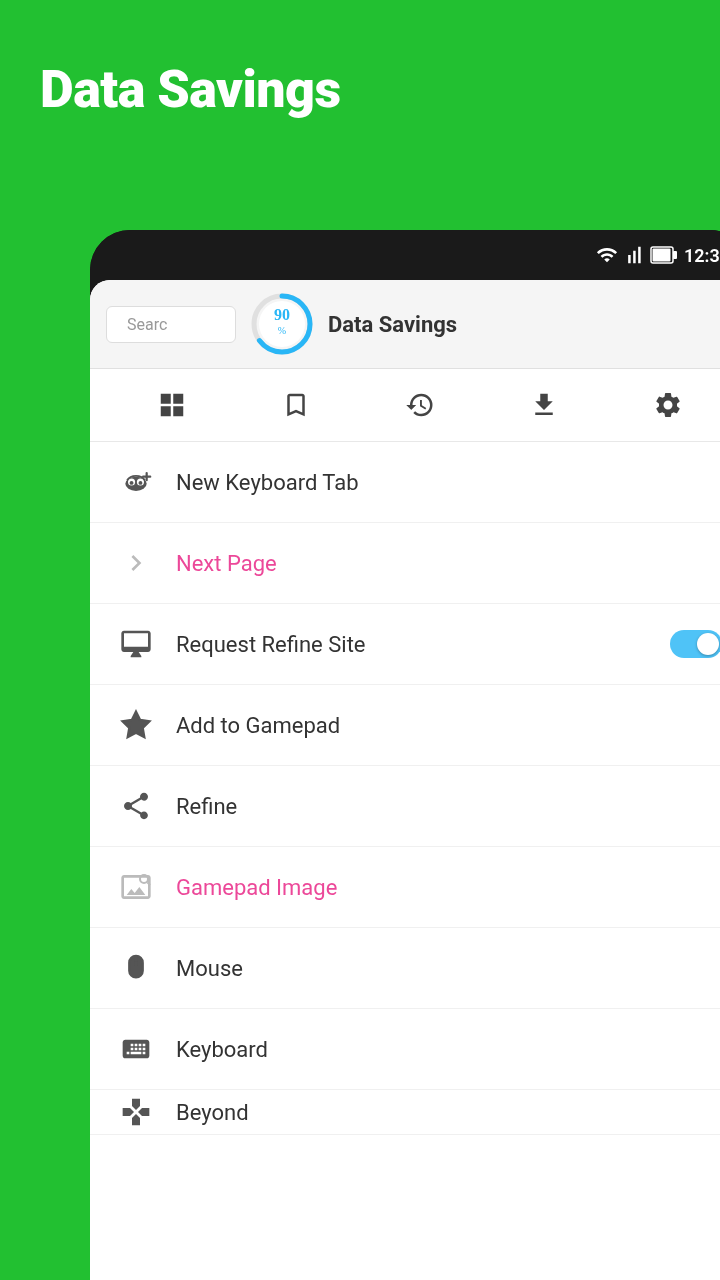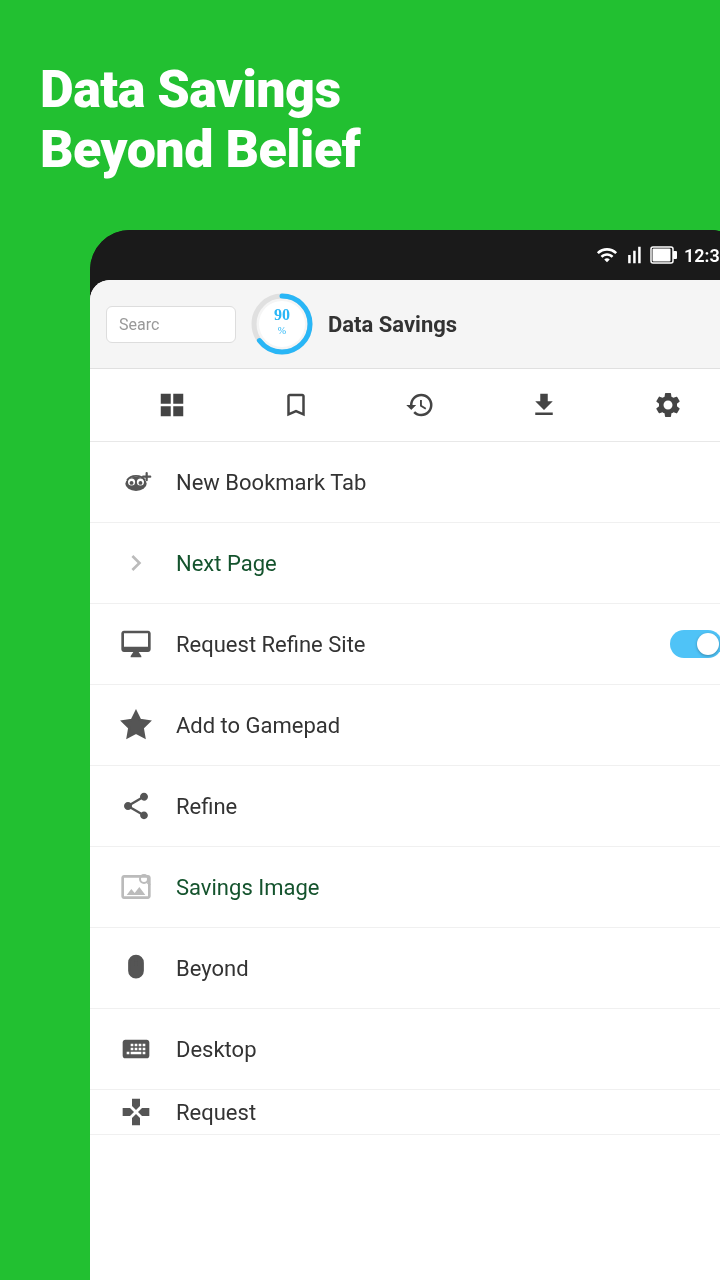--- a/index.html
+++ b/index.html
@@ -76,21 +76,21 @@
       background: #f5f5f5;
       padding: 10px 16px;
       gap: 12px;
       border-bottom: 1px solid #e0e0e0;
     }
 
     .search-bar {
       background: white;
       border: 1px solid #ddd;
       border-radius: 6px;
-      padding: 8px 12px;
+      padding: 8px 20px;
       font-size: 16px;
       color: #999;
       width: 130px;
     }
 
     
     .data-savings-header {
       display: flex;
       align-items: center;
       gap: 12px;
@@ -170,21 +170,21 @@
       fill: #555;
     }
 
     .menu-item-text {
       font-size: 22px;
       color: #333;
       font-weight: 400;
     }
 
     .menu-item-text.disabled {
-      color: #14532d;
+      color: #ec4899;
     }
 
     .menu-item-icon.disabled svg {
       fill: #bbb;
     }
 
     
     .toggle-switch {
       width: 52px;
       height: 28px;
@@ -216,21 +216,20 @@
     .menu-item-partial {
       overflow: hidden;
       max-height: 40px;
     }
   </style>
 </head>
 <body>
 
 <div class="header-text">
   <div>Data Savings</div>
-  <div>Beyond Belief</div>
 </div>
 
 <div class="phone-frame">
 
   <div class="status-bar">
     <div class="status-bar-icons">
 
       <svg width="22" height="22" viewBox="0 0 24 24" fill="white">
         <path d="M1 9l2 2c5-5 13-5 18 0l2-2C16.93 2.93 7.08 2.93 1 9zm8 8l3 3 3-3a4.237 4.237 0 00-6 0zm-4-4l2 2a7 7 0 0110 0l2-2C15.14 9.14 8.87 9.14 5 13z"></path>
       </svg>
@@ -316,21 +315,21 @@
             <circle cx="13" cy="18" r="4" fill="white"></circle>
             <circle cx="23" cy="18" r="4" fill="white"></circle>
             <circle cx="13" cy="19" r="2.2" fill="#555"></circle>
             <circle cx="23" cy="19" r="2.2" fill="#555"></circle>
             <path d="M8 16 Q11 11 18 11 Q25 11 28 16" stroke="#555" stroke-width="2" fill="none"></path>
 
             <line x1="30" y1="8" x2="30" y2="16" stroke="#555" stroke-width="2.5" stroke-linecap="round"></line>
             <line x1="26" y1="12" x2="34" y2="12" stroke="#555" stroke-width="2.5" stroke-linecap="round"></line>
           </svg>
         </div>
-        <span class="menu-item-text">New Bookmark Tab</span>
+        <span class="menu-item-text">New Keyboard Tab</span>
       </div>
 
       <div class="menu-item">
         <div class="menu-item-icon chevron-icon disabled">
           <svg viewBox="0 0 24 24" fill="#bbb" width="32" height="32">
             <path d="M10 6L8.59 7.41 13.17 12l-4.58 4.59L10 18l6-6z"></path>
           </svg>
         </div>
         <span class="menu-item-text disabled">Next Page</span>
       </div>
@@ -364,47 +363,47 @@
       </div>
 
       <div class="menu-item">
         <div class="menu-item-icon disabled">
           <svg viewBox="0 0 24 24" fill="#bbb">
             <path d="M21 3H3C2 3 1 4 1 5v14c0 1.1.9 2 2 2h18c1 0 2-1 2-2V5c0-1-.9-2-2-2zm0 16H3V5h18v14zM8.5 13.5l2.5 3.01L14.5 12l4.5 6H5z"></path>
             <circle cx="18" cy="6" r="3" fill="none" stroke="#bbb" stroke-width="1.5"></circle>
             <line x1="20.5" y1="8.5" x2="22.5" y2="10.5" stroke="#bbb" stroke-width="1.5"></line>
           </svg>
         </div>
-        <span class="menu-item-text disabled">Savings Image</span>
+        <span class="menu-item-text disabled">Gamepad Image</span>
       </div>
 
       <div class="menu-item">
         <div class="menu-item-icon">
           <svg viewBox="0 0 24 24" fill="none" stroke="#555" stroke-width="1.8">
             <rect x="7" y="3" width="10" height="16" rx="5" ry="5"></rect>
             <line x1="12" y1="3" x2="12" y2="10"></line>
             <line x1="12" y1="7" x2="12" y2="10" stroke="#555" stroke-width="2.5"></line>
           </svg>
         </div>
-        <span class="menu-item-text">Beyond</span>
+        <span class="menu-item-text">Mouse</span>
       </div>
 
       <div class="menu-item">
         <div class="menu-item-icon">
           <svg viewBox="0 0 24 24" fill="#555">
             <path d="M20 5H4c-1.1 0-2 .9-2 2v10c0 1.1.9 2 2 2h16c1.1 0 2-.9 2-2V7c0-1.1-.9-2-2-2zm-9 3h2v2h-2V8zm0 3h2v2h-2v-2zM8 8h2v2H8V8zm0 3h2v2H8v-2zm-1 5H5v-2h2v2zm9 0H8v-2h8v2zm0-3h-2v-2h2v2zm0-3h-2V8h2v2zm3 6h-2v-2h2v2zm0-3h-2v-2h2v2zm0-3h-2V8h2v2z"></path>
           </svg>
         </div>
-        <span class="menu-item-text">Desktop</span>
+        <span class="menu-item-text">Keyboard</span>
       </div>
 
       <div class="menu-item menu-item-partial">
         <div class="menu-item-icon">
           <svg viewBox="0 0 24 24" fill="#555">
             <path d="M15 7.5V2H9v5.5l3 3 3-3zM7.5 9H2v6h5.5l3-3-3-3zM9 16.5V22h6v-5.5l-3-3-3 3zM16.5 9l-3 3 3 3H22V9h-5.5z"></path>
           </svg>
         </div>
-        <span class="menu-item-text">Request</span>
+        <span class="menu-item-text">Beyond</span>
       </div>
 
     </div>
   </div>
 </div>
 
 </body></html>

